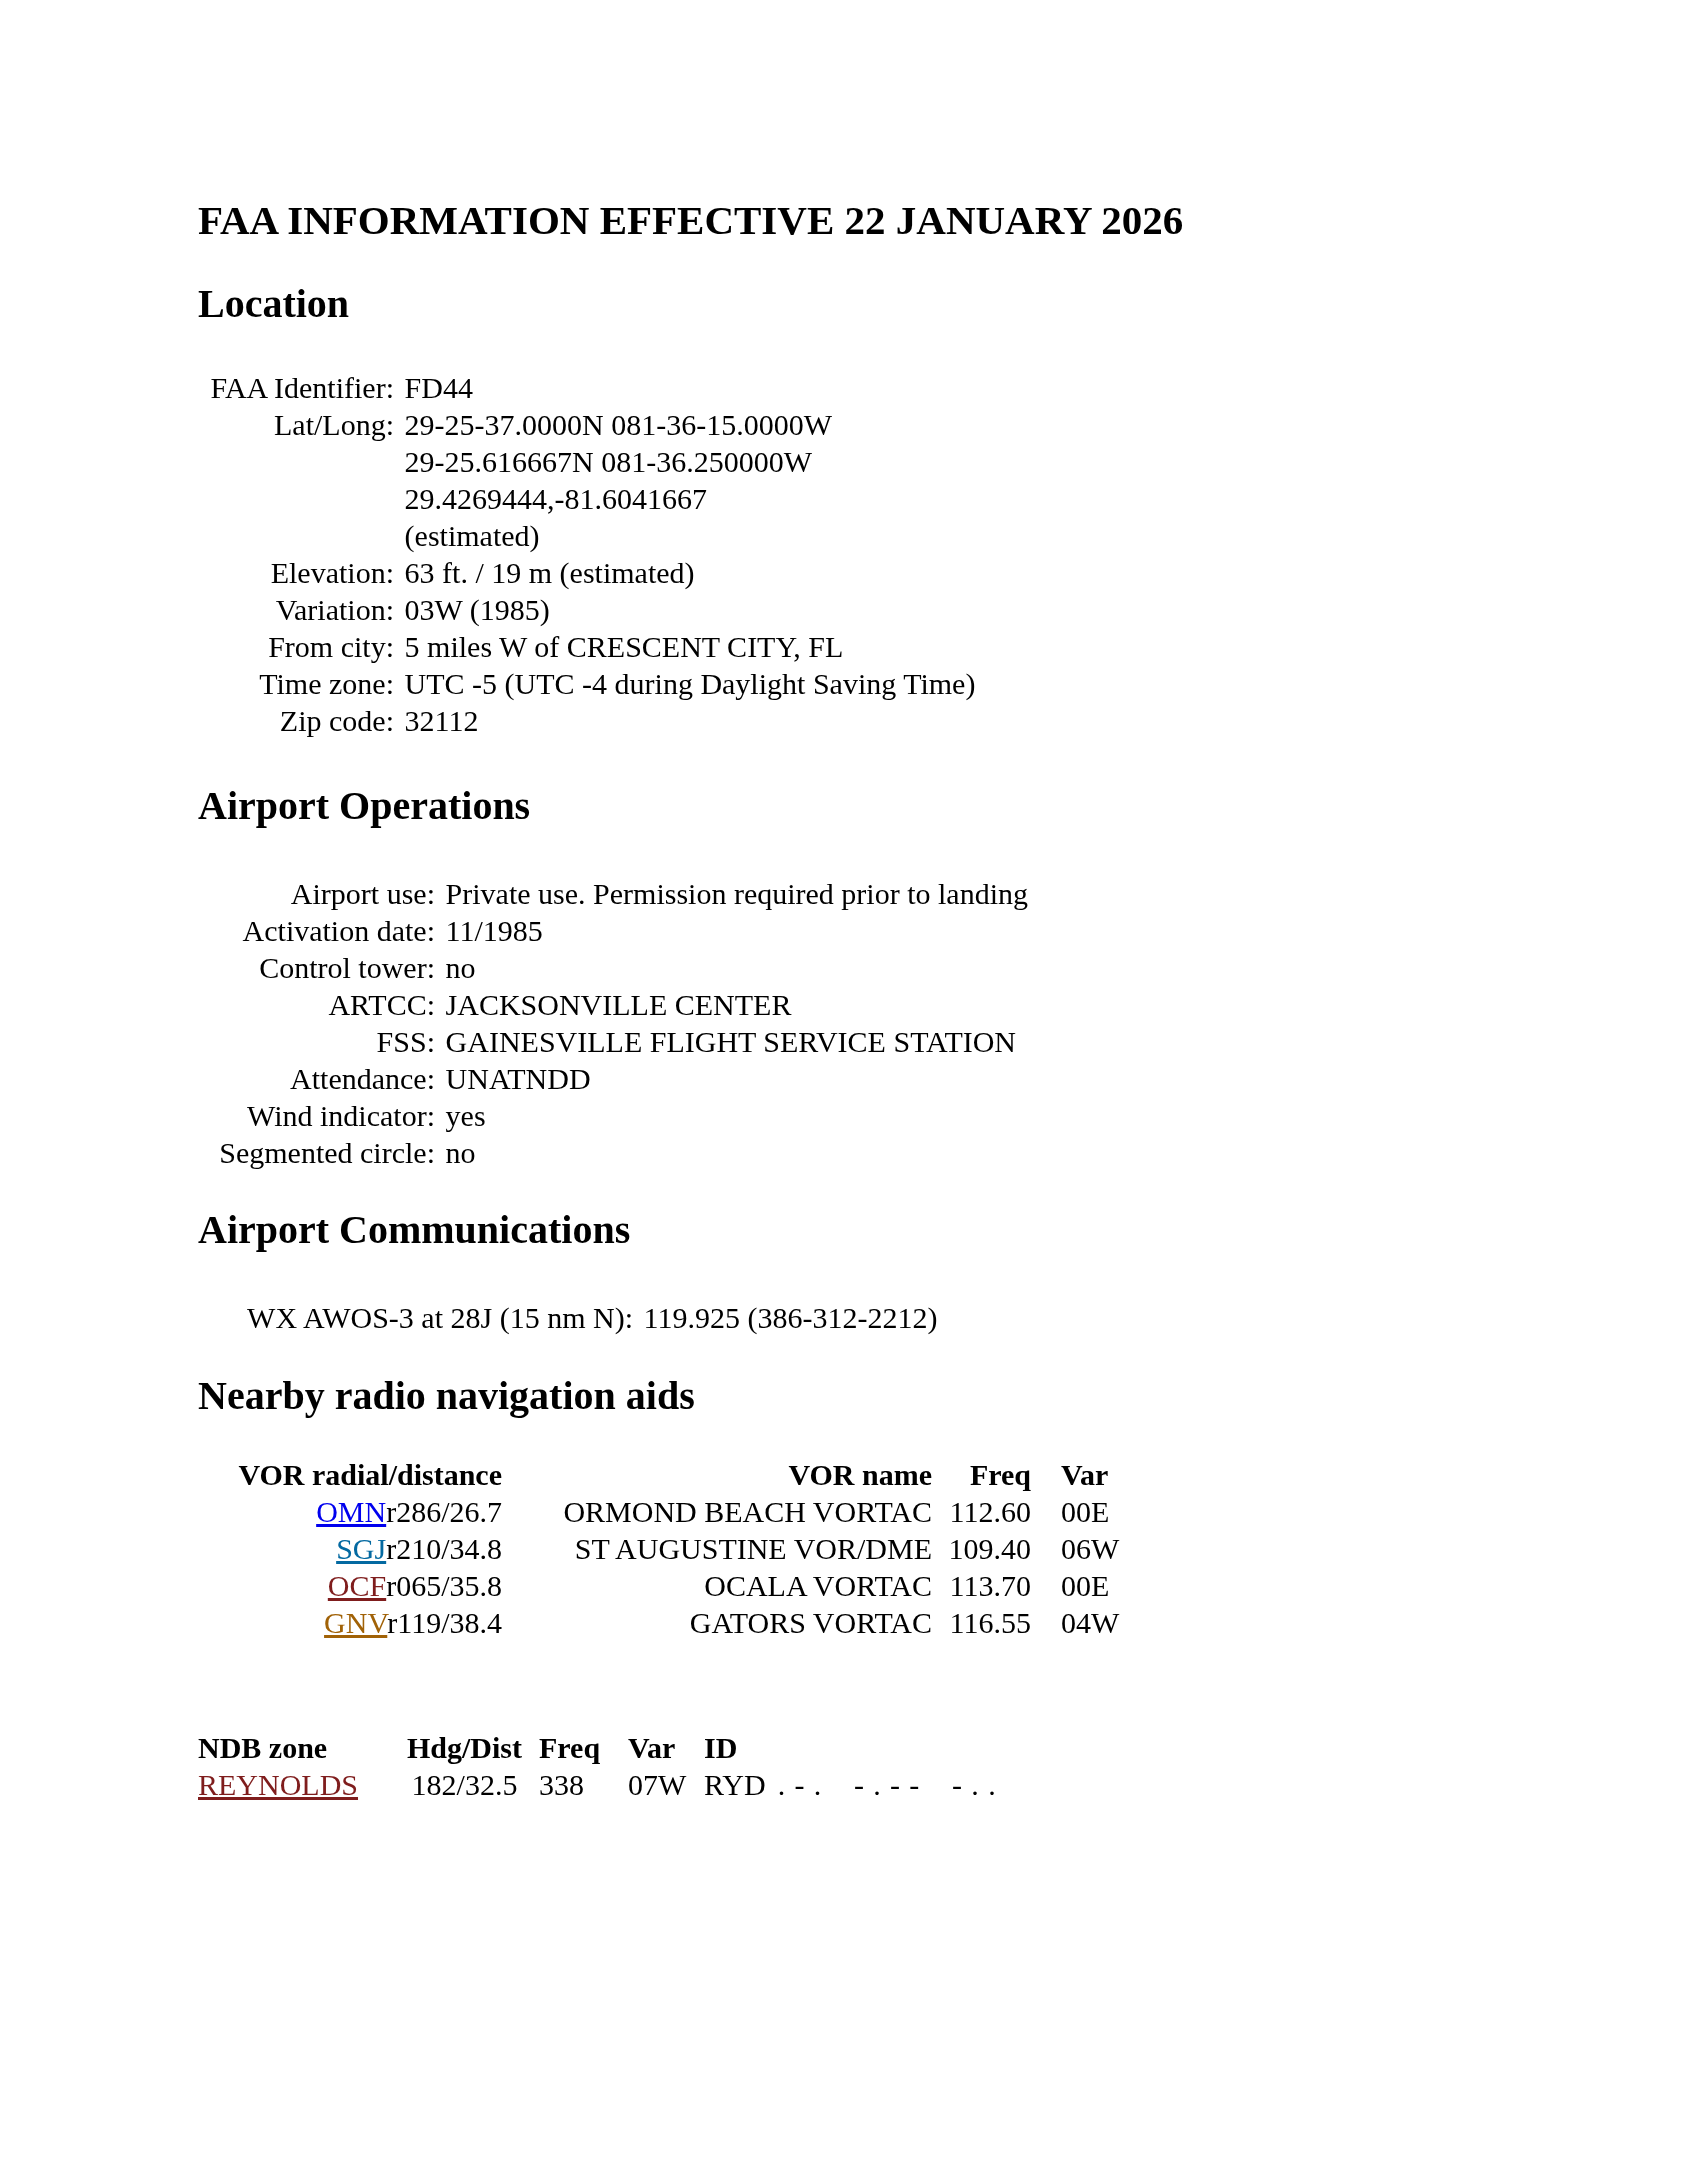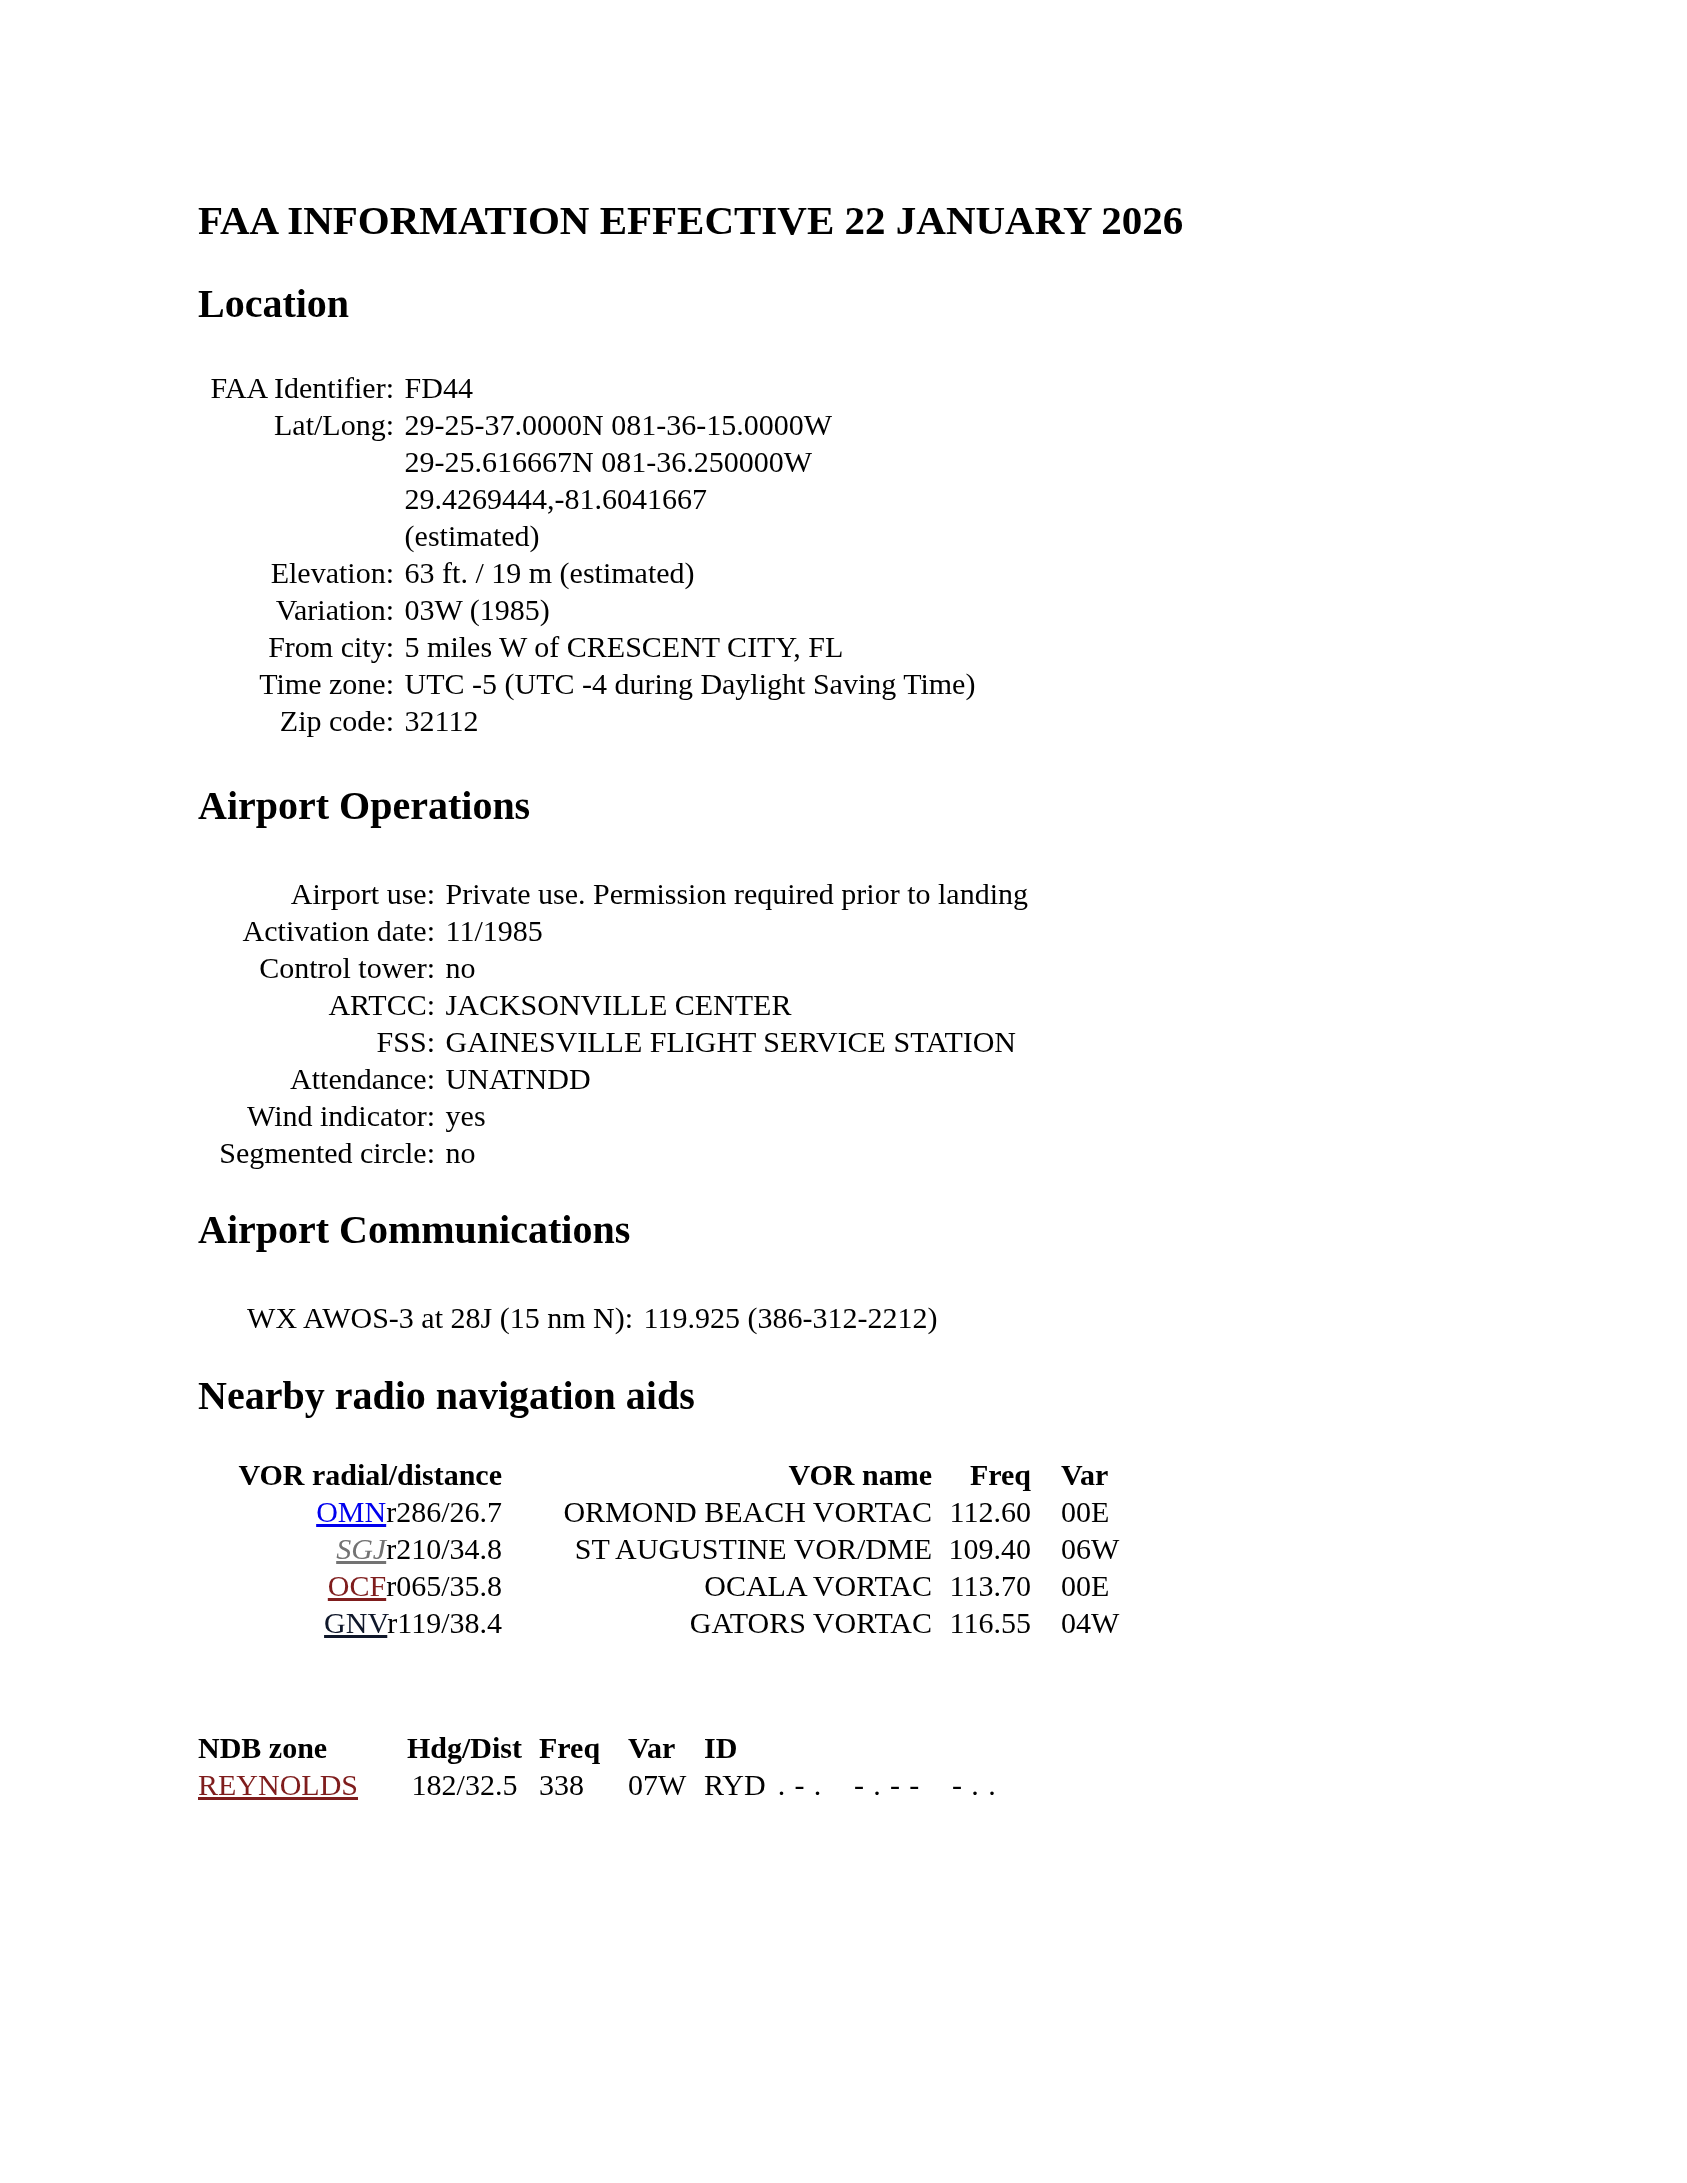--- a/index.html
+++ b/index.html
@@ -189,33 +189,33 @@
       <th class="vc3">Freq</th>
       <th class="vc4">Var</th>
     </tr>
     <tr>
       <td class="vc1"><a class="navlink" style="color: rgb(0, 0, 238);">OMN</a><span>r286/26.7</span></td>
       <td class="vc2">ORMOND BEACH VORTAC</td>
       <td class="vc3">112.60</td>
       <td class="vc4">00E</td>
     </tr>
     <tr>
-      <td class="vc1"><a class="navlink" style="color: #737373; font-style: italic;">SGJ</a><span>r210/34.8</span></td>
+      <td class="vc1"><a class="navlink" style="color: #0369a1;">SGJ</a><span>r210/34.8</span></td>
       <td class="vc2">ST AUGUSTINE VOR/DME</td>
       <td class="vc3">109.40</td>
       <td class="vc4">06W</td>
     </tr>
     <tr>
       <td class="vc1"><a class="navlink" style="color: #7f1d1d;">OCF</a><span>r065/35.8</span></td>
       <td class="vc2">OCALA VORTAC</td>
       <td class="vc3">113.70</td>
       <td class="vc4">00E</td>
     </tr>
     <tr>
-      <td class="vc1"><a class="navlink" style="color: #0f172a;">GNV</a><span>r119/38.4</span></td>
+      <td class="vc1"><a class="navlink" style="color: #a16207;">GNV</a><span>r119/38.4</span></td>
       <td class="vc2">GATORS VORTAC</td>
       <td class="vc3">116.55</td>
       <td class="vc4">04W</td>
     </tr>
   </tbody>
     </table>
 
   <table class="ndb">
     <tbody>
         <tr>

